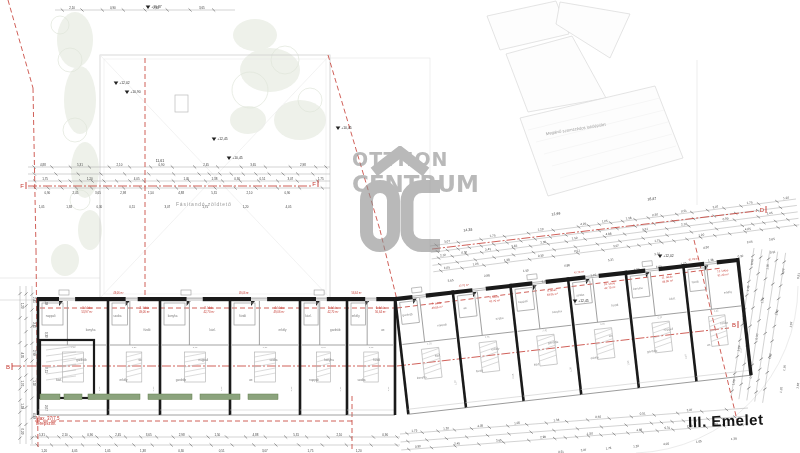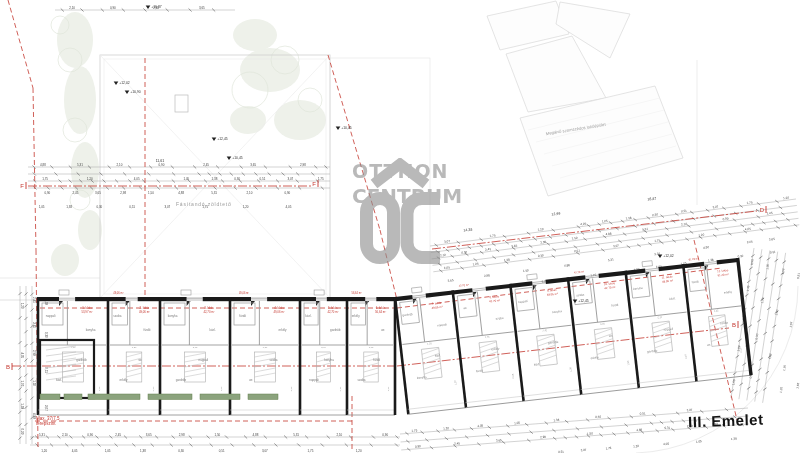--- a/index.html
+++ b/index.html
@@ -1,24 +1,24 @@
 <!DOCTYPE html>
 <html><head>
 <meta charset="utf-8">
 <style>
   html,body{margin:0;padding:0;background:#fff;}
   .canvas{position:relative;width:800px;height:453px;background:#ffffff;overflow:hidden;
           font-family:"Liberation Sans",sans-serif;}
   svg{position:absolute;left:0;top:0;}
   svg text{font-family:"Liberation Sans",sans-serif;}
-  .watermark{position:absolute;left:352px;top:158px;width:96px;z-index:2;opacity:.62;
+  .watermark{position:absolute;left:352px;top:146px;width:96px;z-index:2;opacity:.62;
              color:#8f8f8f;text-align:left;pointer-events:none;}
   .wm-line{font-family:"DejaVu Sans",sans-serif;font-weight:bold;}
   .wm-1{font-size:19px;letter-spacing:1px;line-height:21px;margin-top:3px;}
-  .wm-2{font-size:20px;letter-spacing:0px;line-height:21px;margin-top:4px;}
+  .wm-2{font-size:23px;letter-spacing:0px;line-height:21px;margin-top:4px;}
   .floor-label{position:absolute;left:688px;top:412px;z-index:3;font-size:15px;font-weight:bold;
                color:#141414;letter-spacing:.5px;transform:rotate(-2deg);}
   .neighbor-label{position:absolute;left:545px;top:121px;width:130px;font-size:4.2px;
                   color:#a5a5a5;transform:rotate(-9deg);z-index:1;}
   .terrace-label{position:absolute;left:176px;top:201px;font-size:5px;letter-spacing:.8px;
                  color:#9b9b9b;z-index:1;}
   .red-note{position:absolute;left:36px;top:416px;font-size:4.5px;line-height:5px;z-index:3;}
 </style>
 </head>
 <body>

